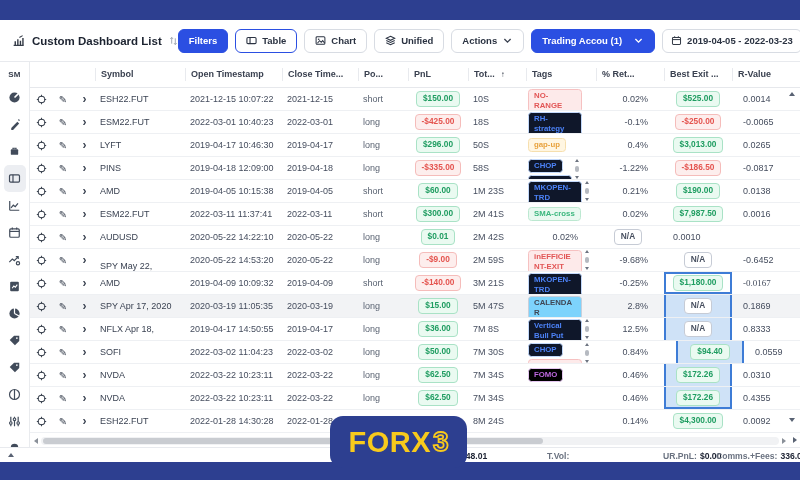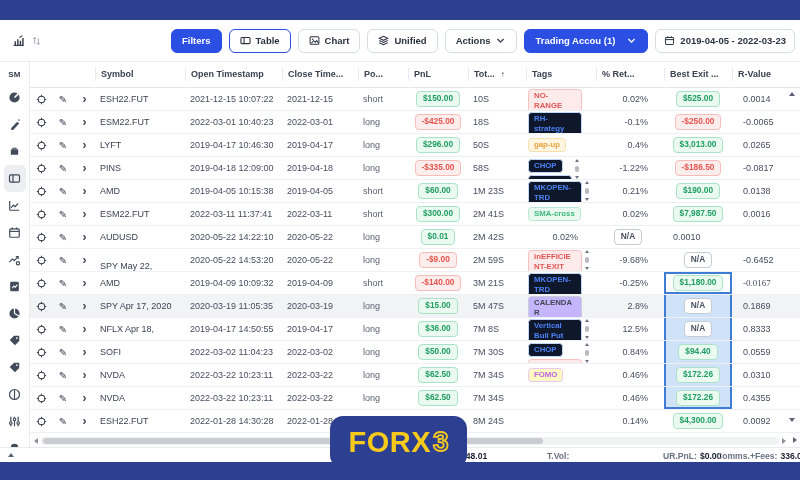--- a/index.html
+++ b/index.html
@@ -54,22 +54,22 @@
   .pill-red{color:#e4544f;border-color:#f5bcba;background:#fdeeed;}
   .pill-na{color:#474f5f;border-color:#c6cbd5;background:#fff;}
   .c-tags{padding-left:2px;}
   .c-tags.multi{align-items:flex-start;padding-top:2px;}
   .tags-stack{display:flex;flex-direction:column;gap:2px;align-items:flex-start;max-height:21px;overflow:hidden;max-width:56px;}
   .tagp{display:inline-block;padding:1px 5px;border-radius:3.5px;font-size:7.8px;font-weight:600;line-height:1.3;border:1px solid;max-width:54px;white-space:normal;word-break:break-word;text-align:left;}
   .tag-red{color:#e25555;background:#fdeaea;border-color:#f6c1c1;}
   .tag-blue{color:#4c82f7;background:#0f172a;border-color:#c3d9fb;}
   .tag-orange{color:#e8a23d;background:#fff6e2;border-color:#f6dfae;}
   .tag-green{color:#3bb77e;background:#e9f9f0;border-color:#bce8d1;}
-  .tag-gray{color:#3f4654;background:#c4b5fd;border-color:#c9cfda;}
-  .tag-purple{color:#bc66dd;background:#fef9c3;border-color:#e6c8f2;text-align:center;}
+  .tag-gray{color:#3f4654;background:#7dd3fc;border-color:#c9cfda;}
+  .tag-purple{color:#bc66dd;background:#000000;border-color:#e6c8f2;text-align:center;}
   .mini-scroll{width:6px;height:20px;margin-left:2px;display:flex;flex-direction:column;align-items:center;justify-content:space-between;flex:none;}
   .ms-ar{width:0;height:0;border-left:2.5px solid transparent;border-right:2.5px solid transparent;}
   .ms-up{border-bottom:3px solid #6d7481;}
   .ms-down{border-top:3px solid #6d7481;}
   .ms-thumb{width:4px;height:6px;background:#b6bac1;border-radius:2px;}
   .sel-anchor{box-shadow:inset 0 0 0 2px var(--selbd);background:#fff;}
   .sel-fill{background:var(--selfill);box-shadow:inset 2px 0 0 var(--selbd),inset -2px 0 0 var(--selbd);}
   .sel-fill-last{box-shadow:inset 2px 0 0 var(--selbd),inset -2px 0 0 var(--selbd),inset 0 -2px 0 var(--selbd);}
 
   
@@ -103,20 +103,21 @@
 
   <header class="toolbar">
     <div class="tb-left">
       <span class="ic">
         <svg width="13" height="13" viewBox="0 0 12 12">
             <path d="M1.5 10.5h9.2" stroke="#333a46" stroke-width="1.1" fill="none"></path>
             <path d="M3 10.5V6.6M5.4 10.5V4.8M7.8 10.5V6.2M10.1 10.5V3.6" stroke="#333a46" stroke-width="1.3" fill="none"></path>
             <path d="M6.8 3.2l3-1.7" stroke="#333a46" stroke-width="1" fill="none"></path>
           </svg>
       </span>
+      <span class="tb-title">Custom Dashboard List</span>
       <span class="ic">
         <svg width="9" height="10" viewBox="0 0 10 10">
             <path d="M3 1v7M3 1L1.5 2.7M3 1l1.5 1.7" stroke="#98a1ad" stroke-width="1" fill="none"></path>
             <path d="M7 9V2M7 9L5.5 7.3M7 9l1.5-1.7" stroke="#98a1ad" stroke-width="1" fill="none"></path>
           </svg>
       </span>
     </div>
     <div class="tb-right">
       <button class="btn btn-primary">
           <span>Filters</span>
@@ -737,21 +738,21 @@
               <span class="tagp tag-blue">CHOP</span>
               <span class="tagp tag-red">NO-RANGE</span>
             </div>
             <div class="mini-scroll">
               <span class="ms-ar ms-up"></span>
               <span class="ms-thumb"></span>
               <span class="ms-ar ms-down"></span>
             </div>
           </div>
           <div class="cell c-ret" style="width: 68px;">0.84%</div>
-          <div class="cell c-best sel-fill" style="width: 68px;">
+          <div class="cell c-best sel-fill" style="width: 68px; margin-left: 12px;">
             <span class="pill pill-green">$94.40</span>
           </div>
           <div class="cell c-rv" style="width: 56px;">0.0559</div>
         </div>
         <div class="row">
           <div class="cell c-icon" style="width: 22px;">
             <span class="ic">
               <svg viewBox="0 0 12 12" xmlns="http://www.w3.org/2000/svg">
                 <circle cx="6" cy="6" r="3.6" fill="none" stroke="#3b4350" stroke-width="1.1"></circle>
                 <path d="M6 .9v2M6 9.1v2M.9 6h2M9.1 6h2" stroke="#3b4350" stroke-width="1.1" fill="none"></path>

